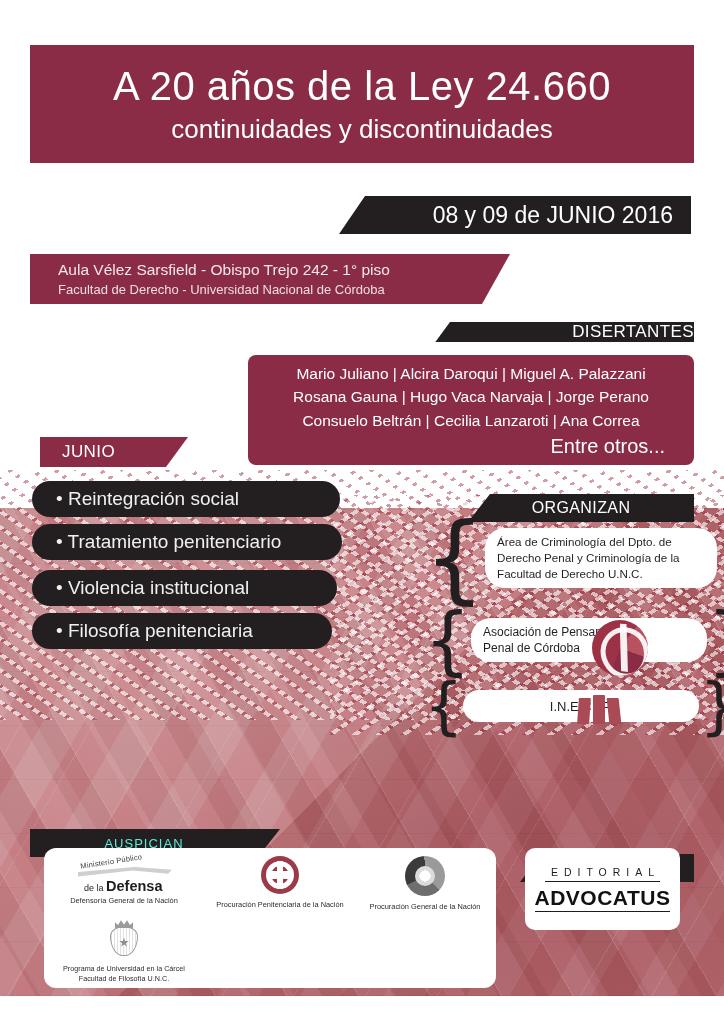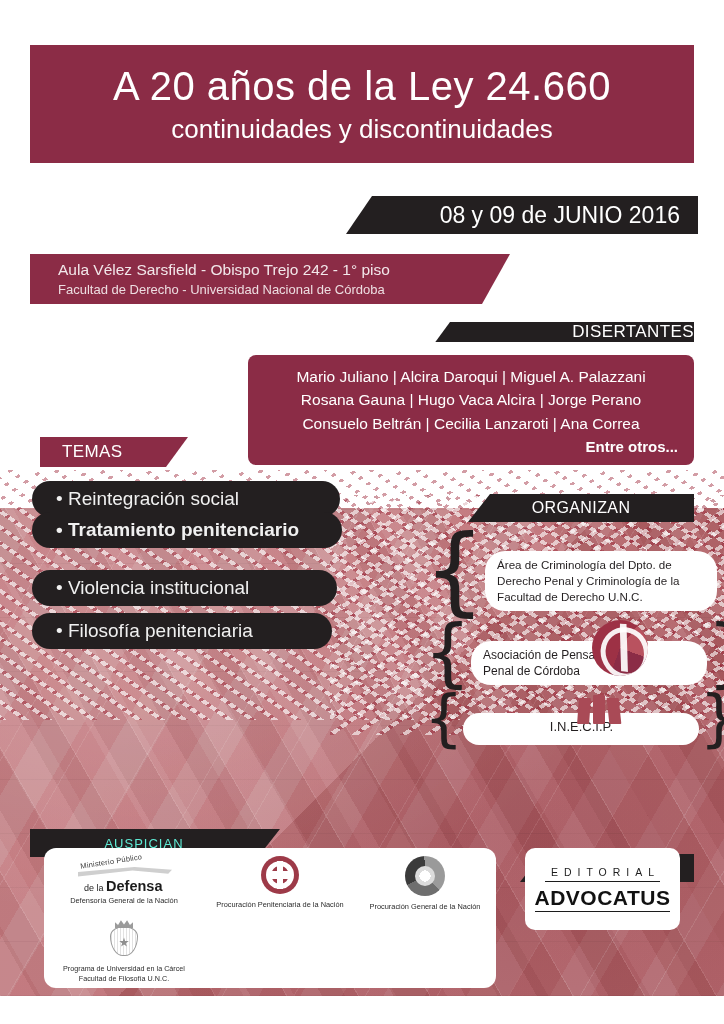--- a/index.html
+++ b/index.html
@@ -82,21 +82,21 @@
   }
   .banner-title .t1 {
     font-size: 40px; font-weight: 400; letter-spacing: .5px; line-height: 1.1;
   }
   .banner-title .t2 {
     font-size: 26px; font-weight: 400; margin-top: 6px;
   }
 
   
   #date-strip {
-    position: absolute; left: 346px; top: 196px;
+    position: absolute; left: 339px; top: 196px;
     width: 352px; height: 38px;
     background: #231f20;
     clip-path: polygon(26px 0, 352px 0, 352px 38px, 0 38px);
     display: flex; align-items: center; justify-content: flex-end;
     padding-right: 18px;
     color: #fff; font-size: 23px; font-weight: 400;
   }
 
   
   #venue {
@@ -120,66 +120,65 @@
     color:#fff; font-size: 17px; letter-spacing:.4px;
   }
   #disertantes-box {
     position: absolute; left: 248px; top: 355px;
     width: 446px; height: 110px;
     background: #8b2c46; border-radius: 8px;
     display:flex; flex-direction:column; align-items:center; justify-content:center;
     color:#fff; padding: 4px 10px;
   }
   #disertantes-box .line { font-size: 15.5px; line-height: 1.52; }
-  #disertantes-box .entre { font-size: 15px; font-weight: bold; align-self:flex-end; margin-top: 3px; margin-right: 6px; }
+  #disertantes-box .entre { font-size: 20px; font-weight: normal; align-self:flex-end; margin-top: 3px; margin-right: 19px; }
 
   
   #temas-head {
     position: absolute; left: 40px; top: 437px;
     width: 148px; height: 30px;
     background: #8b2c46;
     clip-path: polygon(0 0, 148px 0, 126px 30px, 0 30px);
     display:flex; align-items:center;
     padding-left: 22px;
     color:#fff; font-size: 17px; letter-spacing:.4px;
   }
   .tema-pill {
     position: absolute; left: 32px;
     width: 310px; height: 36px;
     background: #231f20; border-radius: 18px;
     display:flex; align-items:center;
     padding-left: 24px;
     color:#f0f0f0; font-size: 19px;
   }
   #tema-0 { top: 481px; width: 308px; }
-  #tema-1 { top: 512px; width: 310px; font-weight: bold; }
+  #tema-1 { top: 524px; width: 310px; }
   #tema-2 { top: 570px; width: 305px; }
   #tema-3 { top: 613px; width: 300px; }
 
   
   #organizan-head {
     position: absolute; left: 468px; top: 494px;
     width: 226px; height: 28px;
     background: #231f20;
     clip-path: polygon(22px 0, 226px 0, 226px 28px, 0 28px);
     display:flex; align-items:center; justify-content:center;
     color:#fff; font-size: 16px; letter-spacing:.4px;
   }
   .org-row { position:absolute; display:flex; align-items:center; }
   .brace {
     font-family: "DejaVu Sans", sans-serif;
     color:#231f20; font-weight: 400;
     line-height: 0; user-select:none;
   }
   .org-panel {
     background:#ffffff; border-radius: 20px;
-    display:flex; 
+    display:flex; align-items:center;
     padding: 6px 12px;
     color:#231f20;
-    margin-top:23px;
   }
 
   #org-0 { left: 424px; top: 528px; }
   #org-0 .brace { font-size: 96px; }
   #org-0 .org-panel { width: 232px; height: 60px; font-size: 11.6px; line-height:1.38; }
 
   #org-1 { left: 424px; top: 618px; }
   #org-1 .brace { font-size: 74px; }
   #org-1 .org-panel { width: 236px; height: 44px; font-size: 12px; line-height:1.35; }
 
@@ -377,27 +376,27 @@
   <div id="venue">
     <div class="v1">Aula Vélez Sarsfield - Obispo Trejo 242 - 1° piso</div>
     <div class="v2">Facultad de Derecho - Universidad Nacional de Córdoba</div>
   </div>
 
   <div id="disertantes-head">
     <span>DISERTANTES</span>
   </div>
   <div id="disertantes-box">
     <div class="line">Mario Juliano | Alcira Daroqui | Miguel A. Palazzani</div>
-    <div class="line">Rosana Gauna | Hugo Vaca Alcira | Jorge Perano</div>
+    <div class="line">Rosana Gauna | Hugo Vaca Narvaja | Jorge Perano</div>
     <div class="line">Consuelo Beltrán | Cecilia Lanzaroti | Ana Correa</div>
     <div class="entre">Entre otros...</div>
   </div>
 
   <div id="temas-head">
-    <span>TEMAS</span>
+    <span>JUNIO</span>
   </div>
   <div class="tema-pill" id="tema-0">
     <span>• Reintegración social</span>
   </div>
   <div class="tema-pill" id="tema-1">
     <span>• Tratamiento penitenciario</span>
   </div>
   <div class="tema-pill" id="tema-2">
     <span>• Violencia institucional</span>
   </div>

